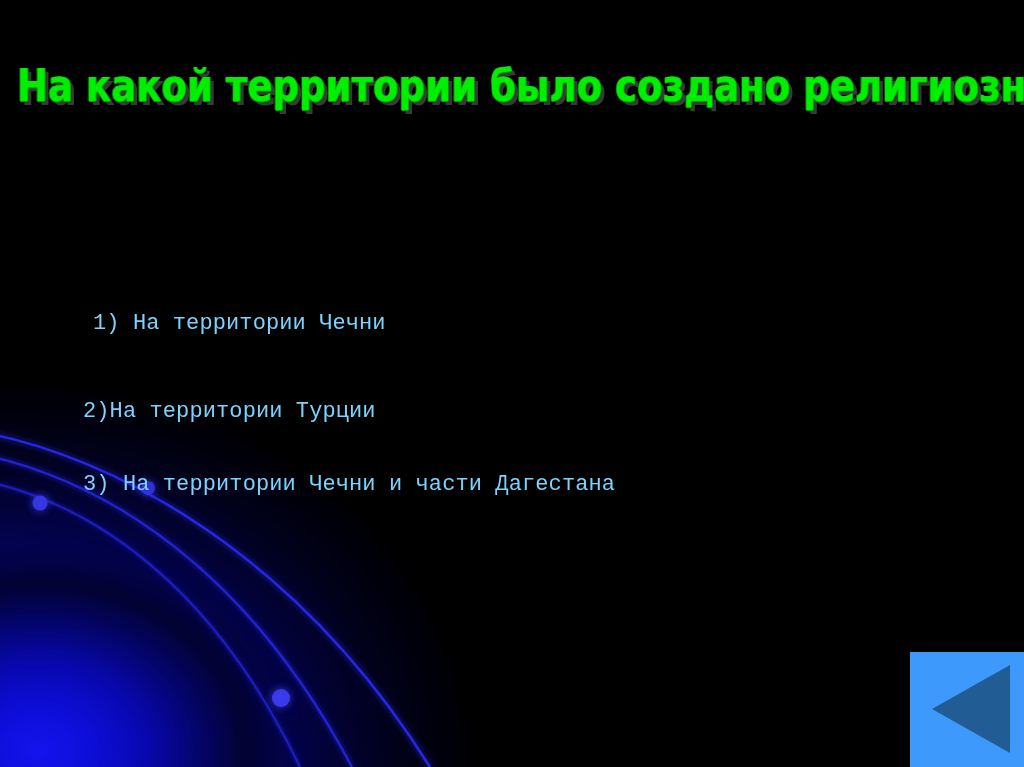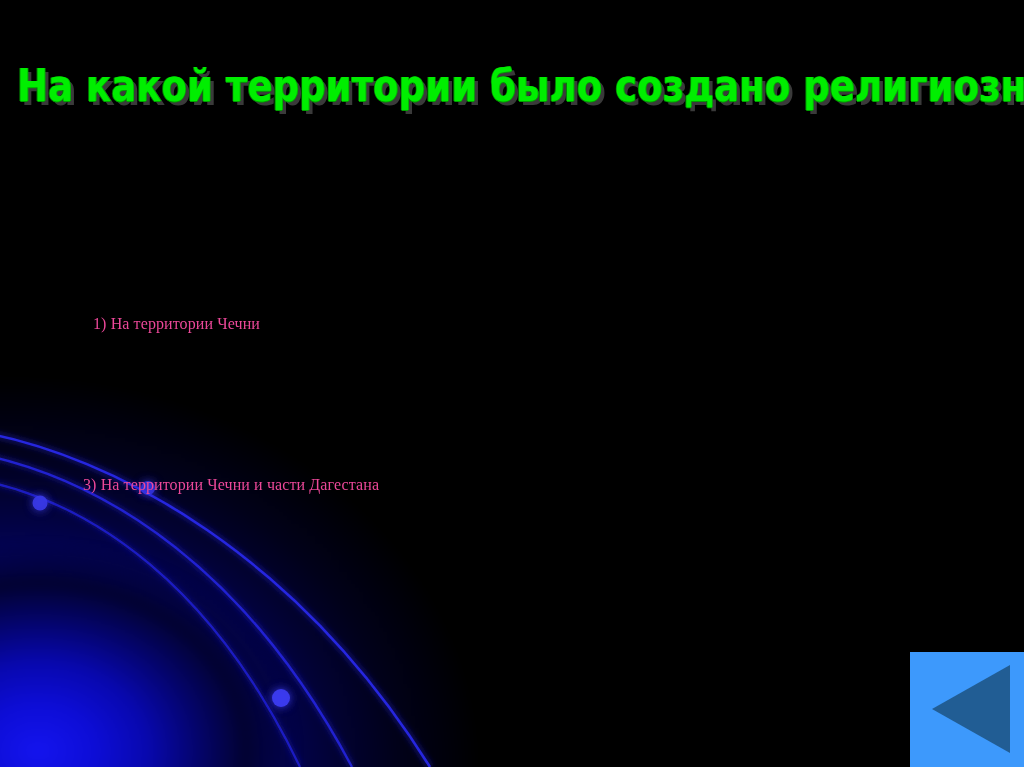--- a/index.html
+++ b/index.html
@@ -101,23 +101,23 @@
     z-index: 2;
     text-shadow:
        1px 0 0 #00b400,
       -1px 0 0 #007a00,
        0 1px 0 #00a000;
   }
 
   
   .option {
     position: absolute;
-    color: #ec4899;
-    font-family: Liberation Serif, serif;
-    font-size: 16px;
+    color: #7dd3fc;
+    font-family: Liberation Mono, monospace;
+    font-size: 22px;
     line-height: 28px;
     white-space: nowrap;
     letter-spacing: 0.1px;
     z-index: 5;
   }
   #option-1 { left: 93px;  top: 310px; }
   #option-2 { left: 83px;  top: 398px; }
   #option-3 { left: 83px;  top: 471px; }
 
   
@@ -183,20 +183,21 @@
     </svg>
   </div>
 
   <div class="title-wrap">
     <div class="title-text title-shadow">На какой территории было создано религиозное государство имамат?</div>
     <div class="title-text title-front">На какой территории было создано религиозное государство имамат?</div>
   </div>
 
   <div class="option" id="option-1">1) На территории Чечни</div>
 
+  <div class="option" id="option-2">2)На территории Турции</div>
 
   <div class="option" id="option-3">3) На территории Чечни и части Дагестана</div>
 
   <div class="back-button">
     <div class="tri"></div>
   </div>
 
 </div>
 
 </body></html>

